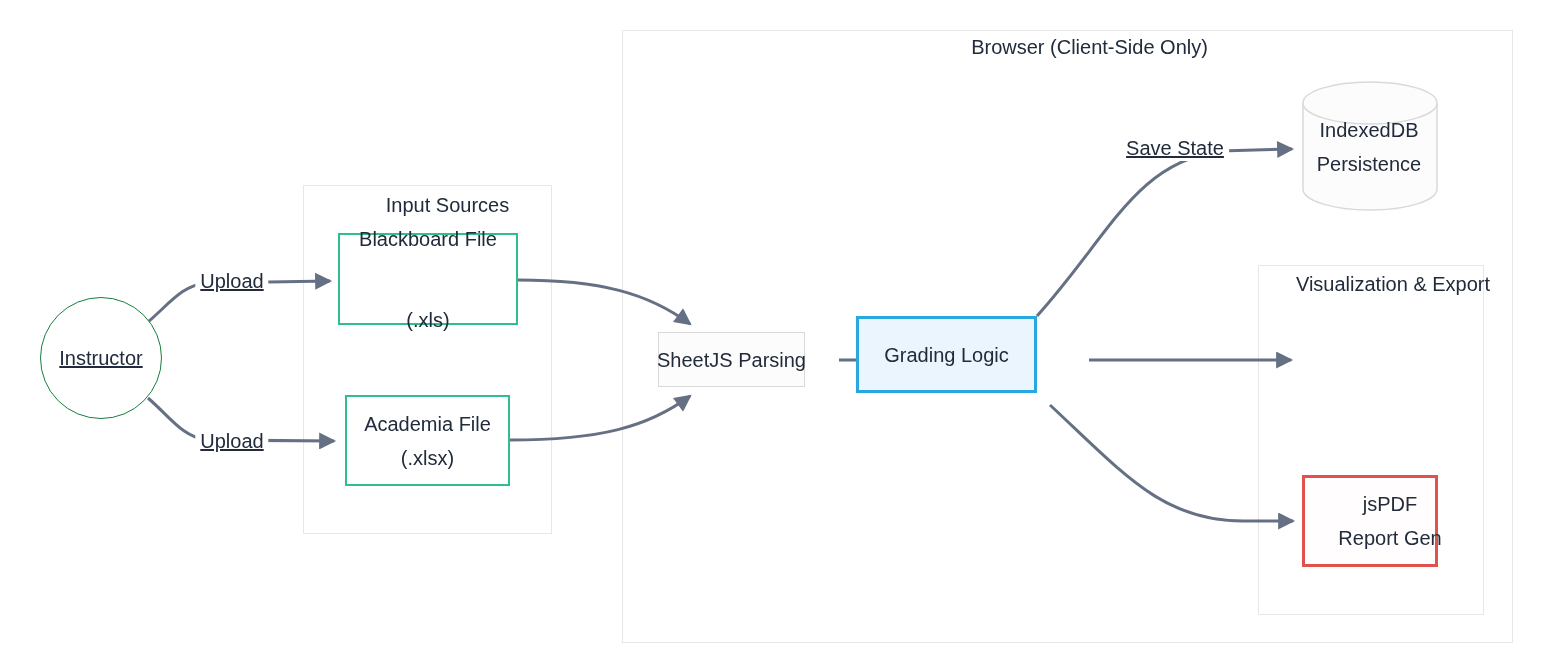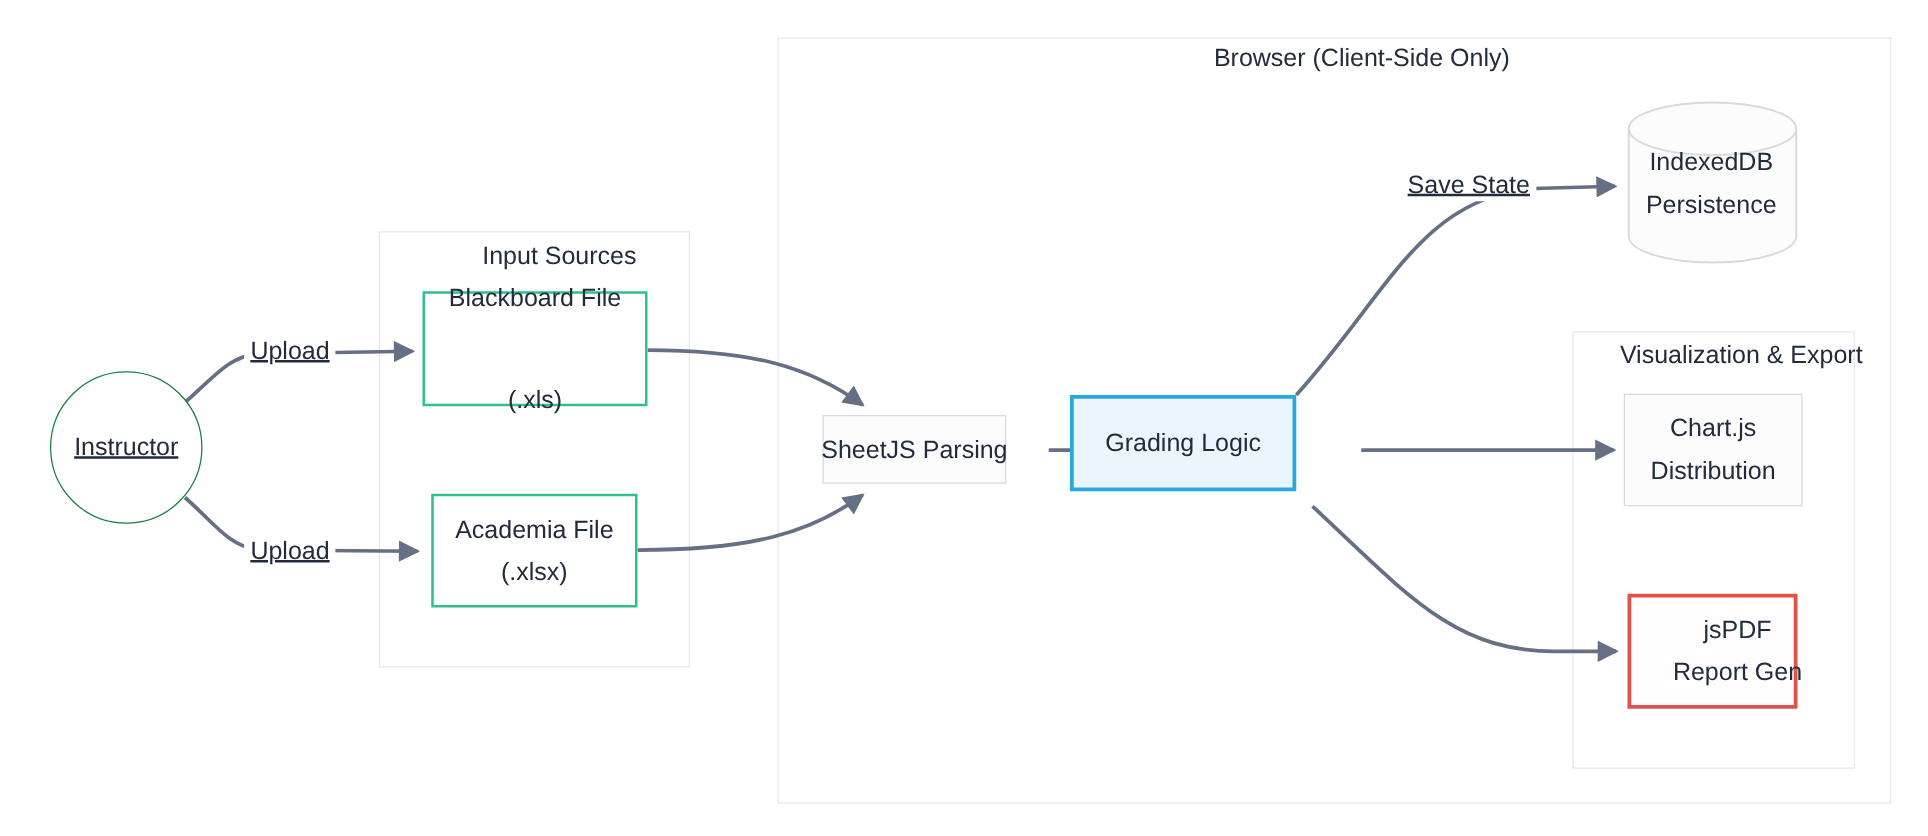--- a/index.html
+++ b/index.html
@@ -92,23 +92,19 @@
 
   <div class="node node--blue" style="left:856px;top:316px;width:181px;height:77px;">
     <span>Grading Logic</span>
   </div>
 
   <div class="node node--plain" style="left:1303px;top:113px;width:132px;height:68px;">
     <span>IndexedDB</span>
     <span>Persistence</span>
   </div>
 
-  <div class="node" style="left:1299px;top:315px;width:143px;height:90px;">
-    <span>Chart.js</span>
-    <span>Distribution</span>
-  </div>
 
   <div class="node node--red" style="left:1302px;top:475px;width:136px;height:92px;">
     <span>jsPDF</span>
     <span>Report Gen</span>
   </div>
 
 </div>
 
 </body></html>

